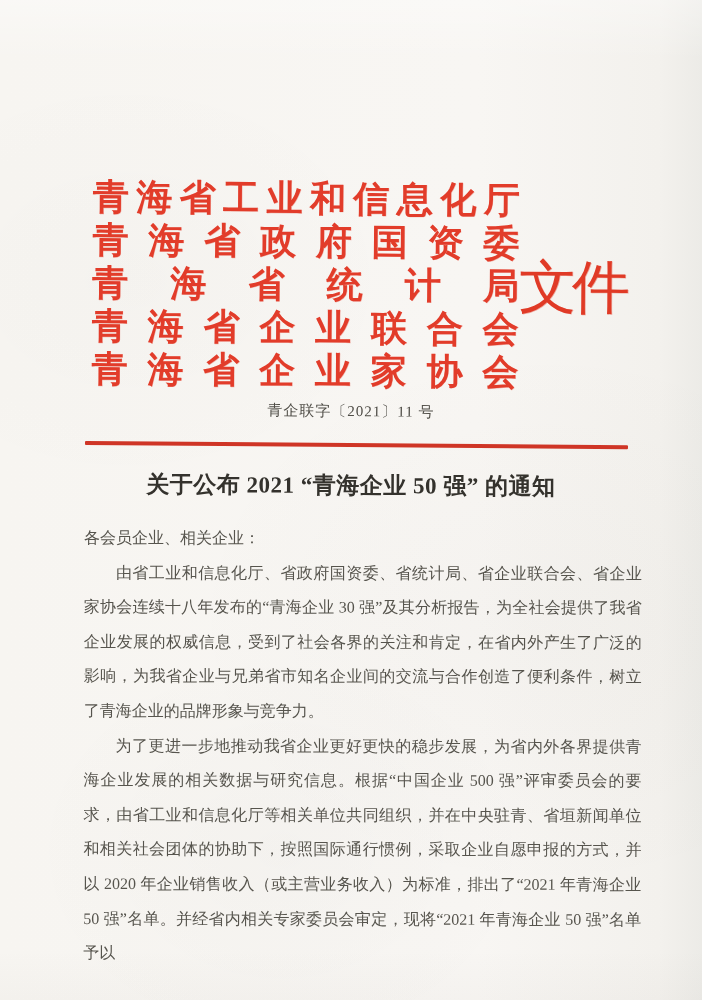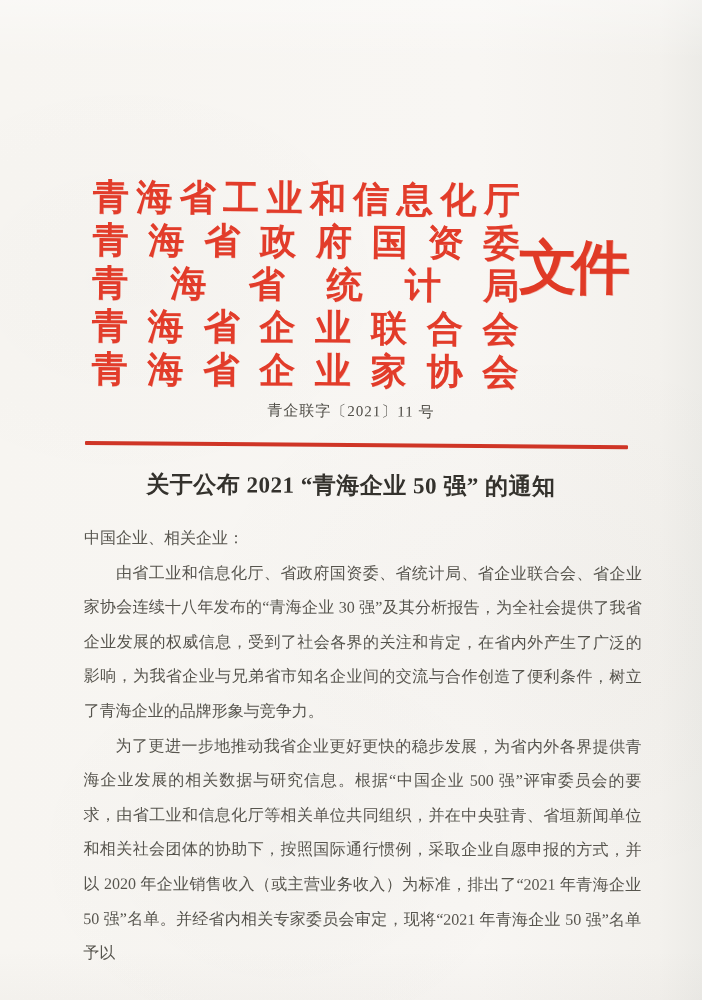--- a/index.html
+++ b/index.html
@@ -44,24 +44,24 @@
     height: 43px;
     align-items: center;
     font-size: 36px;
     font-weight: bold;
     color: var(--red);
     white-space: nowrap;
     text-shadow: 0.4px 0.4px 0 rgba(226,60,42,0.35);
   }
   .doc-type {
     position: absolute;
-    left: 519px; top: 236px;
+    left: 519px; top: 256px;
     font-size: 58px;
     line-height: 64px;
-    font-weight: 700;
+    font-weight: 400;
     letter-spacing: -5px;
     color: #e03a26;
     transform: rotate(0.4deg);
     text-shadow: 0.6px 0.6px 0 rgba(224,58,38,0.4);
     white-space: nowrap;
   }
 
   
   .doc-number {
     position: absolute;
@@ -171,17 +171,17 @@
 
   <div class="doc-type">文件</div>
 
   <div class="doc-number">青企联字〔2021〕11 号</div>
 
   <div class="red-rule"></div>
 
   <h1 class="title">关于公布 2021 “青海企业 50 强” 的通知</h1>
 
   <div class="body-text">
-    <p class="salutation">中国企业、相关企业：</p>
+    <p class="salutation">各会员企业、相关企业：</p>
     <p class="para">由省工业和信息化厅、省政府国资委、省统计局、省企业联合会、省企业家协会连续十八年发布的“青海企业 30 强”及其分析报告，为全社会提供了我省企业发展的权威信息，受到了社会各界的关注和肯定，在省内外产生了广泛的影响，为我省企业与兄弟省市知名企业间的交流与合作创造了便利条件，树立了青海企业的品牌形象与竞争力。</p>
     <p class="para">为了更进一步地推动我省企业更好更快的稳步发展，为省内外各界提供青海企业发展的相关数据与研究信息。根据“中国企业 500 强”评审委员会的要求，由省工业和信息化厅等相关单位共同组织，并在中央驻青、省垣新闻单位和相关社会团体的协助下，按照国际通行惯例，采取企业自愿申报的方式，并以 2020 年企业销售收入（或主营业务收入）为标准，排出了“2021 年青海企业 50 强”名单。并经省内相关专家委员会审定，现将“2021 年青海企业 50 强”名单予以</p>
   </div>
 </div>
 
 </body></html>

